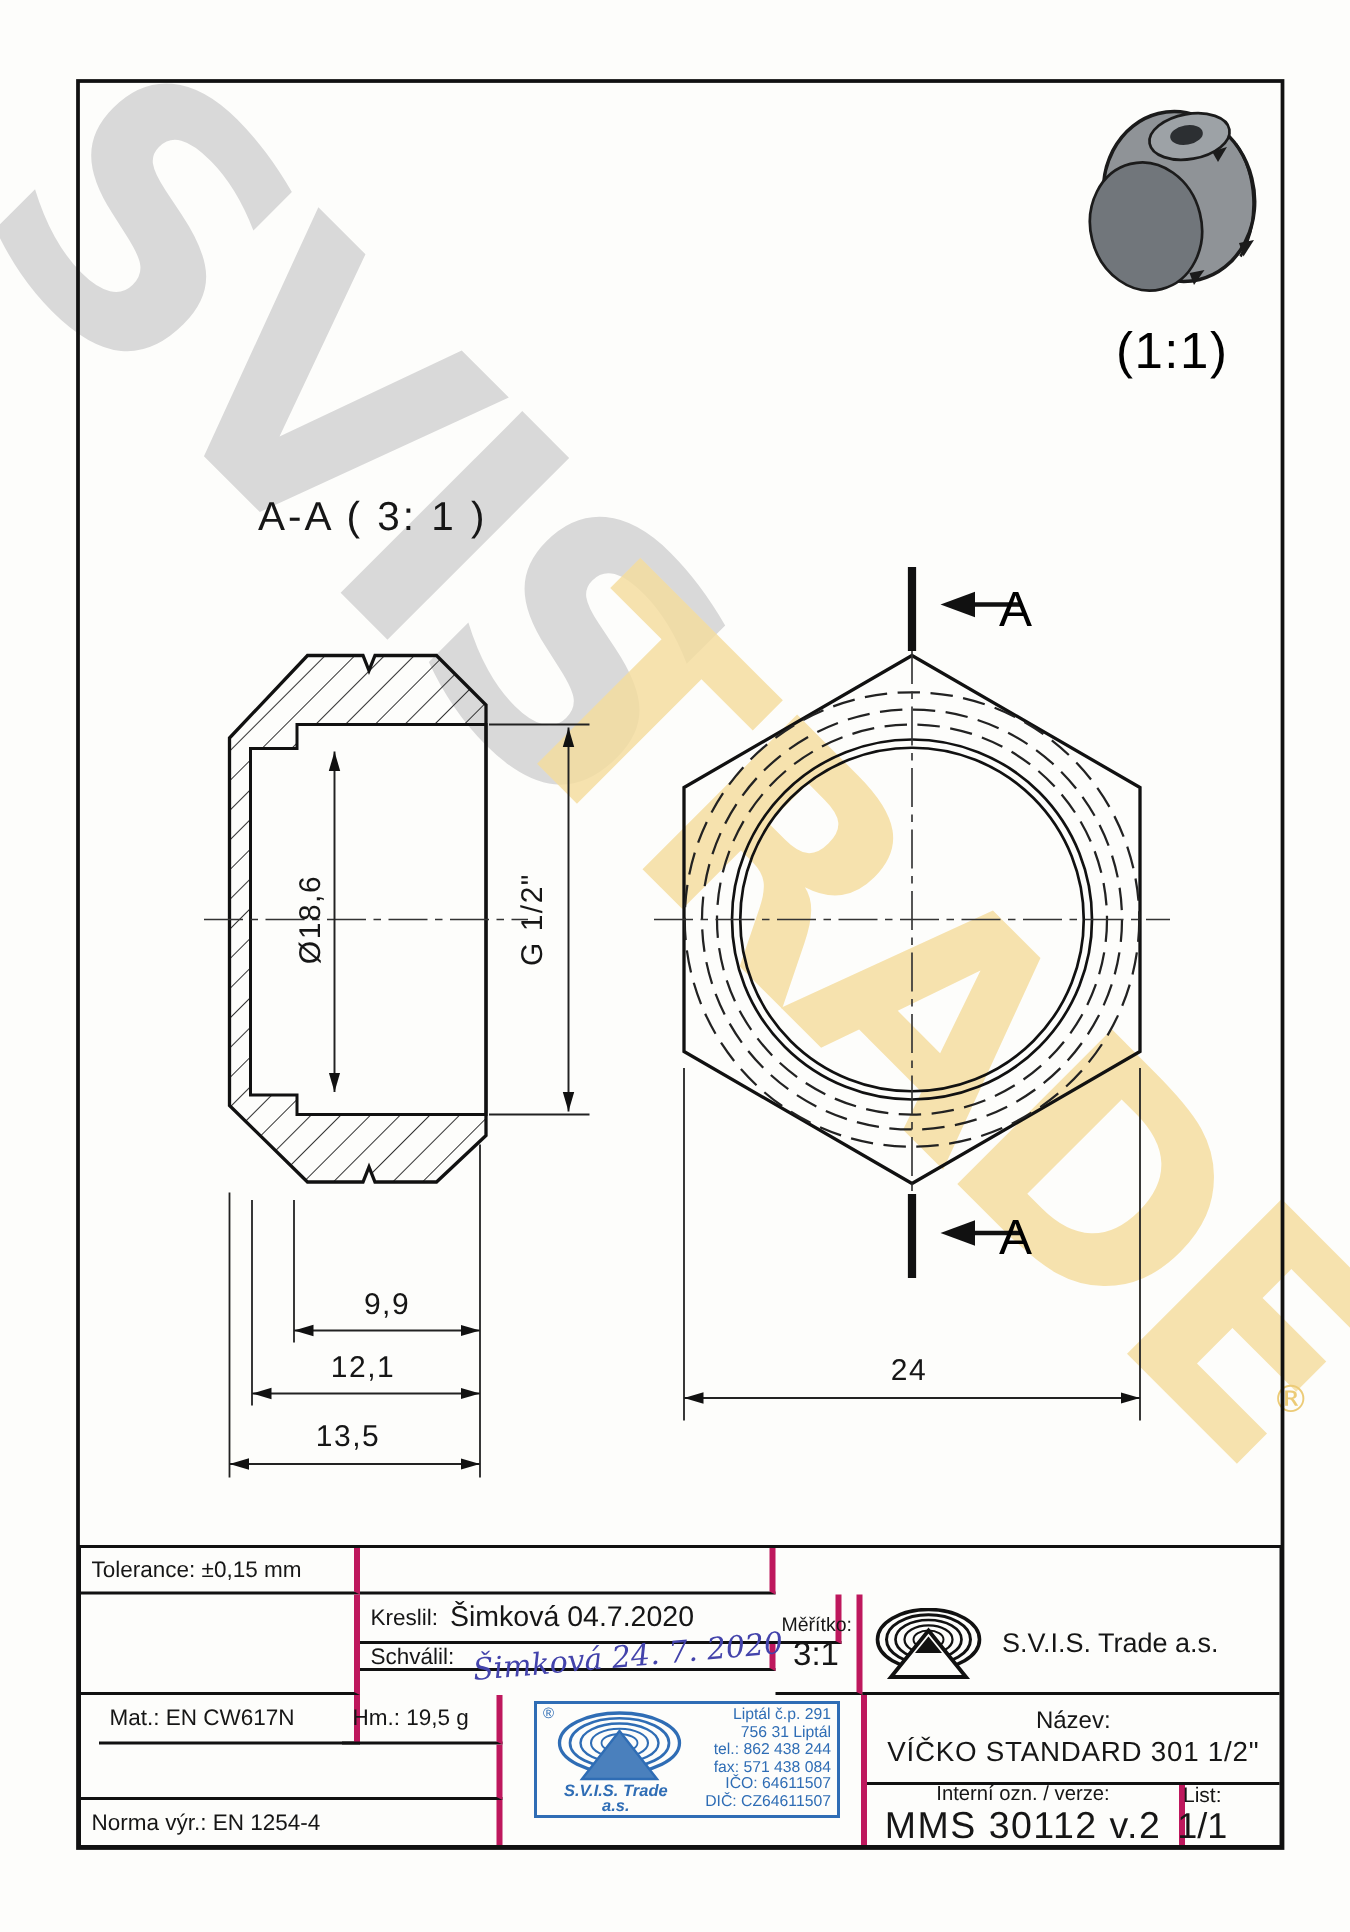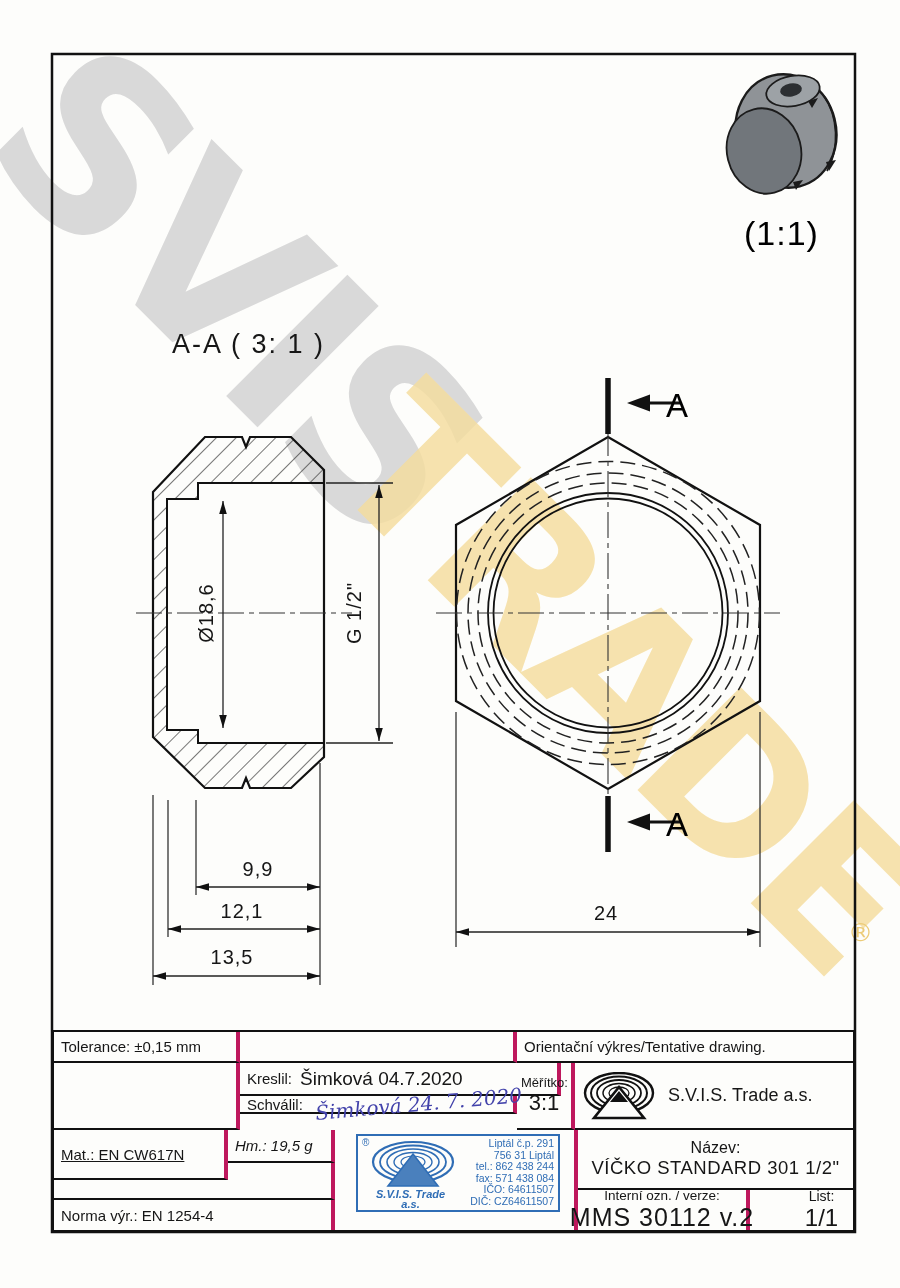--- a/index.html
+++ b/index.html
@@ -121,23 +121,20 @@
       <polygon points="793,182 803,180 796,190" fill="#1b1b1b"></polygon>
       <text x="744" y="245" font-size="34" letter-spacing="1">(1:1)</text>
     </g>
   </svg>
 
   <div class="tb">
     <div class="cell br bb" style="left:0;top:0;width:186px;height:31px;">
       <span>Tolerance: ±0,15 mm</span>
     </div>
     <div class="cell br bb" style="left:186px;top:0;width:277px;height:31px;"></div>
-    <div class="cell bb" style="left:463px;top:0;width:336px;height:31px;">
-      <span>Orientační výkres/Tentative drawing.</span>
-    </div>
 
     <div class="cell br bb" style="left:0;top:31px;width:186px;height:67px;"></div>
     <div class="cell br bb" style="left:186px;top:31px;width:321px;height:33px;">
       <span class="lab">Kreslil:</span>
       <span style="font-size:19px;">Šimková 04.7.2020</span>
     </div>
     <div class="cell br bb" style="left:186px;top:64px;width:277px;height:18px;">
       <span class="lab">Schválil:</span>
       <span class="sig">Šimková 24. 7. 2020</span>
     </div>
@@ -151,24 +148,24 @@
         <ellipse cx="37" cy="21" rx="28" ry="16.5" fill="none" stroke="#111" stroke-width="2"></ellipse>
         <ellipse cx="37" cy="21" rx="22" ry="13" fill="none" stroke="#111" stroke-width="1.8"></ellipse>
         <ellipse cx="37" cy="21" rx="16" ry="9.5" fill="none" stroke="#111" stroke-width="1.5"></ellipse>
         <ellipse cx="37" cy="21" rx="10" ry="6" fill="none" stroke="#111" stroke-width="1.3"></ellipse>
         <path d="M37,15 L62,46 L12,46 Z" fill="#fdfdfb" stroke="#111" stroke-width="2.6"></path>
         <path d="M37,19 L46,30 L28,30 Z" fill="#111"></path>
       </svg>
       <span style="font-size:18px;">S.V.I.S. Trade a.s.</span>
     </div>
 
-    <div class="cell br bb" style="left:0;top:98px;width:174px;height:50px;text-decoration:underline;">
+    <div class="cell br bb" style="left:12px;top:98px;width:174px;height:33px;">
       <span>Mat.: EN CW617N</span>
     </div>
-    <div class="cell br bb" style="left:174px;top:98px;width:107px;height:33px;font-style:italic;">
+    <div class="cell br bb" style="left:174px;top:98px;width:107px;height:33px;">
       <span>Hm.: 19,5 g</span>
     </div>
     <div class="cell br bb" style="left:0;top:131px;width:281px;height:37px;"></div>
     <div class="cell br" style="left:0;top:168px;width:281px;height:30px;text-align:right;">
       <span>Norma výr.: EN 1254-4</span>
     </div>
 
     <div class="cell br" style="left:281px;top:98px;width:243px;height:100px;">
       <div class="stampbox">
         <span class="stampreg">®</span>
@@ -192,22 +189,22 @@
           <div>IČO: 64611507</div>
           <div>DIČ: CZ64611507</div>
         </div>
       </div>
     </div>
 
     <div class="cell bb vcell" style="left:524px;top:98px;width:275px;height:60px;">
       <span style="font-size:16px;">Název:</span>
       <span style="font-size:18.5px;letter-spacing:.5px;">VÍČKO STANDARD 301 1/2"</span>
     </div>
-    <div class="cell br vcell" style="left:524px;top:158px;width:172px;height:40px;">
+    <div class="cell br vcell" style="left:524px;top:158px;width:212px;height:40px;">
       <span style="font-size:13.5px;">Interní ozn. / verze:</span>
       <span style="font-size:25px;letter-spacing:1px;">MMS 30112 v.2</span>
     </div>
-    <div class="cell vcell" style="left:736px;top:158px;width:63px;height:40px;">
+    <div class="cell vcell" style="left:716px;top:158px;width:63px;height:40px;">
       <span style="font-size:14px;">List:</span>
       <span style="font-size:24px;">1/1</span>
     </div>
   </div>
 </div>
 
 </body></html>

